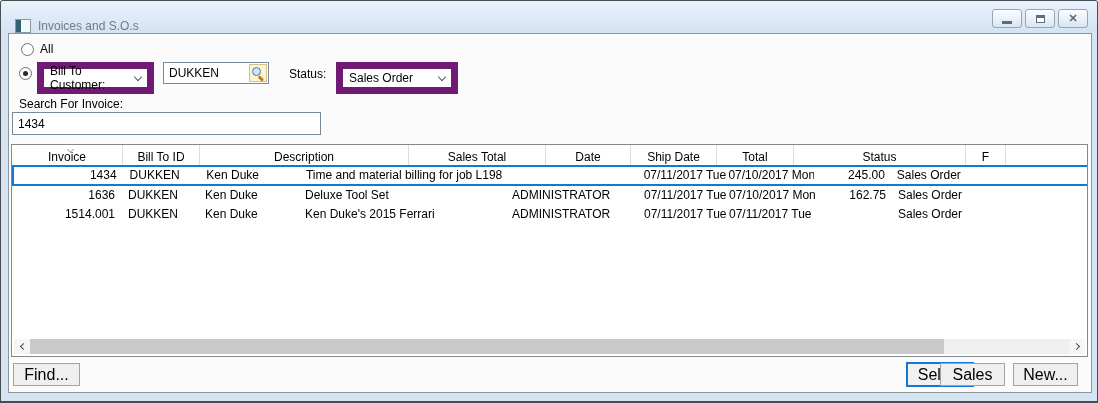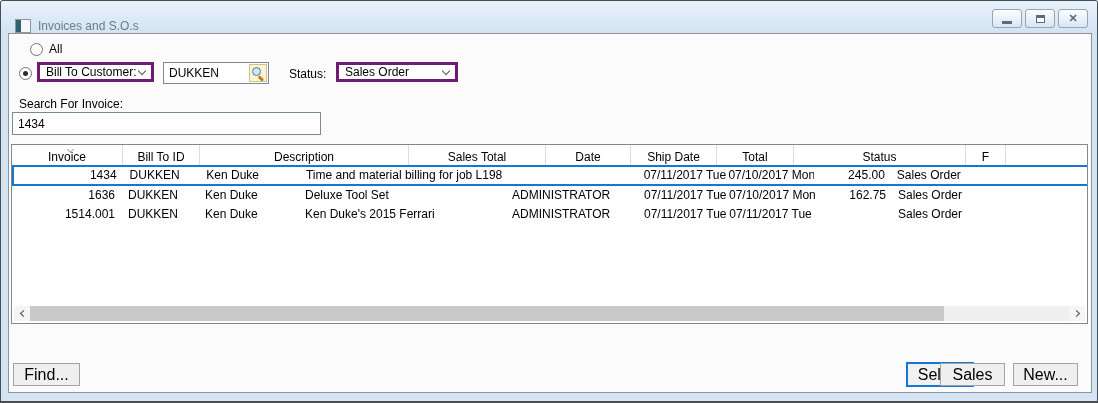--- a/index.html
+++ b/index.html
@@ -36,60 +36,60 @@
   
   .panel {
     position:absolute; left:7px; top:32px; width:1084px; height:360px;
     background:#fbfbfb; border:1px solid #8f9499;
   }
   
   .radio { width:13px; height:13px; border:1px solid #707070; border-radius:50%; background:#fff; position:relative; flex:none; }
   .radio.sel::after { content:""; position:absolute; left:3px; top:3px; width:5px; height:5px; border-radius:50%; background:#2b2b2b; }
   .radio-row { position:absolute; display:flex; align-items:center; gap:6px; }
   .combo {
-    position:absolute; height:20px; background:#fff; border:3px solid #701a75;
+    position:absolute; height:32px; background:#fff; border:7px solid #701a75;
     display:flex; align-items:center; padding:0 6px;
   }
   .combo .chev { margin-left:auto; }
   .chev { width:6px; height:6px; border-right:1.5px solid #4e5a66; border-bottom:1.5px solid #4e5a66; transform:rotate(45deg); margin-top:-3px; flex:none; }
   .field { position:absolute; height:22px; background:#fff; border:1px solid #7b8a97; display:flex; align-items:center; }
   .field input {
     border:none; outline:none; background:transparent; flex:1; min-width:0;
     font-family:"Liberation Sans", sans-serif; font-size:12px; padding:0 0 0 5px; height:100%;
   }
   .magbtn {
     width:18px; height:18px; margin-right:1px; flex:none;
     background:#fdf4d3; border:1px solid #cdc391; position:relative;
   }
   .magbtn::before { content:""; position:absolute; left:2px; top:2px; width:7px; height:7px; border:1.5px solid #4f7ba6; border-radius:50%; background:#cfe3f3; }
   .magbtn::after { content:""; position:absolute; right:2px; bottom:2px; width:6px; height:2.5px; background:#c07a23; transform:rotate(45deg); border-radius:1px; }
   .lbl { position:absolute; white-space:nowrap; }
   
   .list {
-    position:absolute; left:10px; top:143px; width:1077px; height:180px;
+    position:absolute; left:10px; top:143px; width:1077px; height:213px;
     background:#fff; border:1px solid #83888f; overflow:hidden;
   }
   .hdr { position:absolute; left:0; top:0; height:20px; display:flex; width:1092px; }
   .hcell {
     height:20px; text-align:center; padding-top:5px;
     border-right:1px solid #dcdcdc; overflow:hidden; white-space:nowrap;
   }
   .sortmark { position:absolute; left:56px; top:2px; width:5px; height:5px; border-right:1.2px solid #a8a8a8; border-bottom:1.2px solid #a8a8a8; transform:rotate(45deg); }
   .rows { position:absolute; left:0; top:20px; width:1092px; }
   .trow { display:flex; height:19px; line-height:19px; width:1092px; }
   .trow.sel { height:21px; line-height:17px; border:2px solid #1377d6; }
   .tcell { overflow:hidden; white-space:nowrap; }
   .c0 { width:111px; } .c1 { width:77px; } .c2 { width:98px; } .c3 { width:209px; }
   .c4 { width:137px; } .c5 { width:85px; } .c6 { width:86px;text-align:center; } .c7 { width:77px; }
   .c8 { width:172px; } .c9 { width:40px; }
   .tcell.c0 { text-align:right; padding-right:8px; }
   .tcell.c1 { padding-left:5px; } .tcell.c2 { padding-left:5px; }
   .tcell.c3 { padding-left:7px; } .tcell.c4 { padding-left:5px; }
   .tcell.c5 { text-align:right; padding-right:7px; }
-  .tcell.c6 { text-align:center; padding-right:3px; }
+  .tcell.c6 { text-align:left; padding-right:3px; }
   .tcell.c7 { text-align:right; padding-right:6px; }
   .tcell.c8 { padding-left:6px; }
   
   .hscroll { position:absolute; left:2px; right:2px; bottom:2px; height:15px; display:flex; align-items:stretch; background:#f5f5f5; }
   .sb-arrow { width:16px; flex:none; display:flex; align-items:center; justify-content:center; background:#f5f5f5; }
   .sb-arrow span { width:5px; height:5px; display:block; }
   .sb-left span { border-left:1.6px solid #4a4a4a; border-bottom:1.6px solid #4a4a4a; transform:rotate(45deg); margin-left:2px; }
   .sb-right span { border-right:1.6px solid #4a4a4a; border-bottom:1.6px solid #4a4a4a; transform:rotate(-45deg); margin-right:2px; }
   .sb-track { flex:1; background:#efefef; position:relative; }
   .sb-thumb { position:absolute; left:0; top:0; bottom:0; width:88%; background:#c9c9c9; }
@@ -117,21 +117,21 @@
           <span class="ic-res"></span>
         </div>
       <div class="wbtn">
           <span class="ic-close">✕</span>
         </div>
     </div>
   </div>
 
   <div class="panel"></div>
 
-  <div class="radio-row" style="left:29px; top:41px;">
+  <div class="radio-row" style="left:20px; top:41px;">
     <span class="radio"></span>
     <span>All</span>
   </div>
 
   <div class="radio-row" style="left:18px; top:66px;">
     <span class="radio sel"></span>
   </div>
 
   <div class="combo" style="left:36px; top:61px; width:117px;">
     <span>Bill To Customer:</span>

